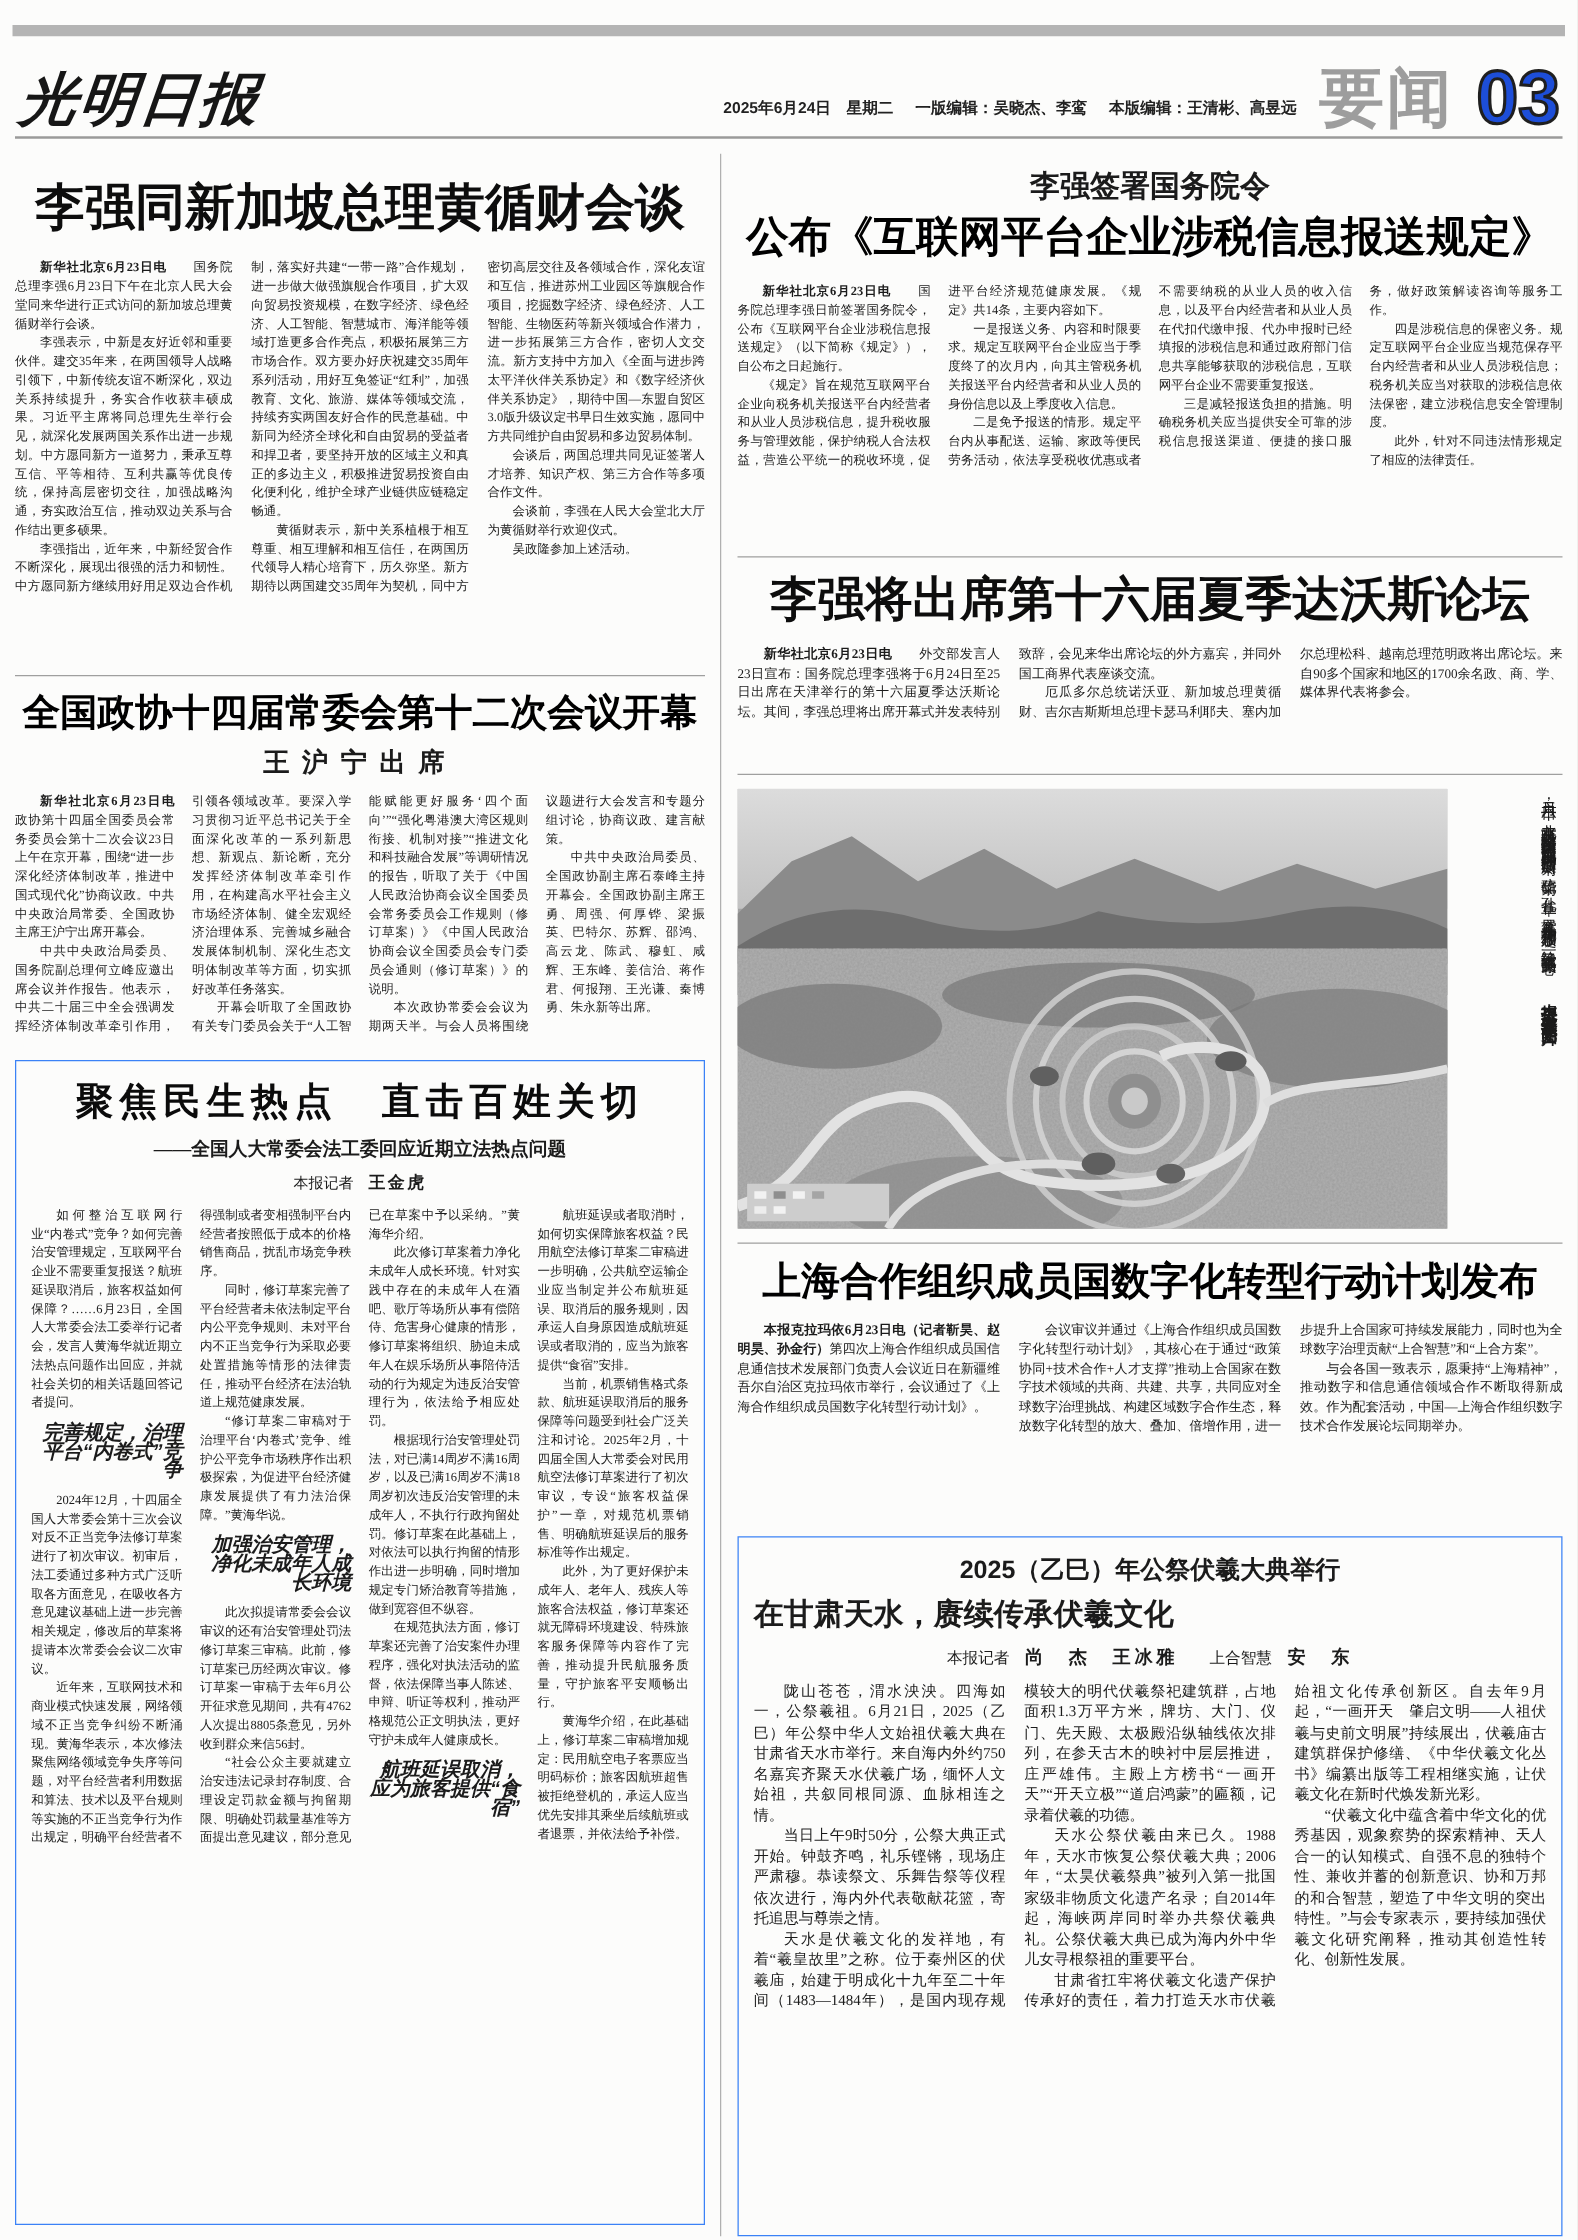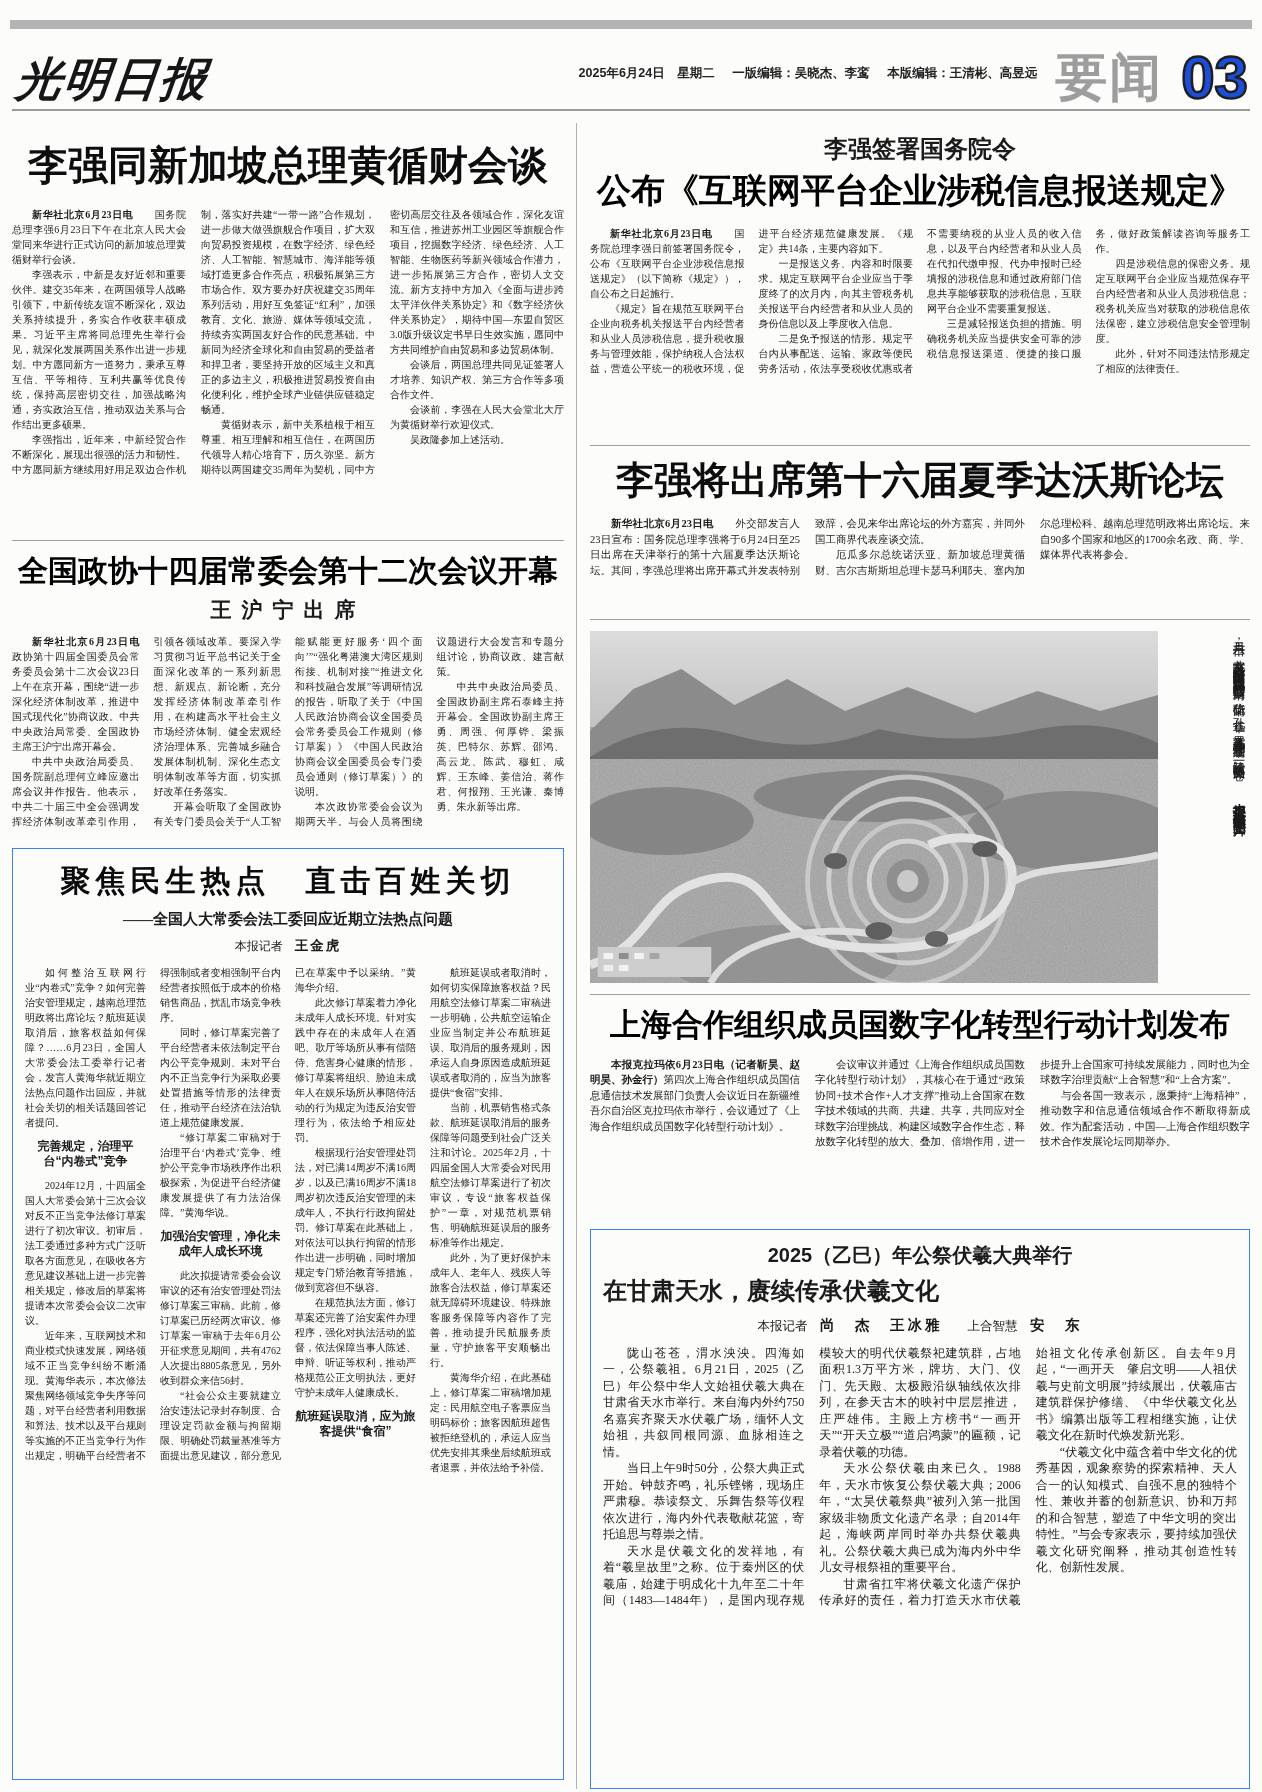--- a/index.html
+++ b/index.html
@@ -3,21 +3,21 @@
 <meta charset="utf-8">
 <style>
   html,body{margin:0;padding:0;background:#e9e8e4;}
   #page{position:relative;width:1262px;height:1792px;background:#fcfcfb;color:#1b1b1b;
         font-family:"Liberation Serif","DejaVu Serif",serif;overflow:hidden;}
   .topbar{height:9px;background:#b4b4b4;margin:20px 10px 0 10px;}
   
   .header{display:flex;align-items:flex-end;justify-content:space-between;margin:4px 14px 0 16px;height:70px;}
   .logo{font-size:46px;font-weight:bold;font-style:italic;letter-spacing:2px;transform:skewX(-6deg);
         font-family:"Liberation Serif",serif;color:#161616;line-height:1;}
-  .hright{display:flex;align-items:center;gap:18px;}
+  .hright{display:flex;align-items:flex-end;gap:18px;}
   .dateline{font-size:12.5px;font-weight:bold;color:#222;padding-bottom:8px;
             font-family:"Liberation Sans","DejaVu Sans",sans-serif;}
   .dateline span{margin-left:14px;}
   .section-name{font-size:52px;font-weight:900;color:#9d9d9d;line-height:.9;
             font-family:"Liberation Sans","DejaVu Sans",sans-serif;letter-spacing:2px;}
   .page-num{font-size:60px;font-weight:700;line-height:.85;color:#1d4ed8;
             -webkit-text-stroke:2.5px #1f1f1f;text-stroke:2.5px #1f1f1f;
             font-family:"Liberation Sans","DejaVu Sans",sans-serif;}
   .hrule{height:2px;background:#9a9a9a;margin:6px 12px 0 12px;}
   
@@ -37,23 +37,23 @@
   .bt b.dl{font-weight:bold;}
   .cols3{column-count:3;column-gap:15px;}
   .cols4{column-count:4;column-gap:14px;}
   .mid{font-size:10.5px;line-height:15.5px;}
   
   .nbox{border:1px solid #3b82f6;padding:12px 12px 10px;}
   .box-title{font-size:30px;font-weight:900;text-align:center;letter-spacing:5px;color:#0b0b0b;}
   .box-sub{font-size:15px;text-align:center;margin-top:8px;font-weight:bold;}
   .box-byline{font-size:12px;text-align:center;margin:8px 0 10px;}
   .box-byline b{font-size:13.5px;letter-spacing:2px;}
-  .sec-h{display:block;font-weight:bold;text-align:center;font-size:12px;line-height:15px;
+  .sec-h{display:block;font-weight:bold;text-align:right;font-size:16px;line-height:15px;
          margin:9px 0;text-indent:0 !important;break-inside:avoid;
-         font-family:"Liberation Sans","DejaVu Sans",sans-serif;}
+         font-family:"Liberation Sans","DejaVu Sans",sans-serif;font-style:italic;}
   
   .photo-block{display:flex;margin:10px 0 10px;}
   .photo{flex:1;min-width:0;}
   .photo svg{display:block;width:100%;height:352px;}
   .vcaption{width:88px;flex:none;height:352px;writing-mode:vertical-rl;font-size:12.5px;
             line-height:21px;padding-left:4px;text-align:left;letter-spacing:1px;}
   .vcaption .credit{font-weight:bold;font-size:13px;margin-top:16px;padding-right:6px;
             font-family:"Liberation Sans","DejaVu Sans",sans-serif;}
   
   .fx-kicker{font-size:20px;font-weight:900;text-align:center;
@@ -114,21 +114,21 @@
         </div>
       </div>
 
       <div class="nbox" style="margin-top:16px;height:932px;box-sizing:border-box;">
         <div class="box-title">聚焦民生热点　直击百姓关切</div>
         <div class="box-sub">——全国人大常委会法工委回应近期立法热点问题</div>
         <div class="box-byline">
           <span>本报记者</span>　<b>王金虎</b>
         </div>
         <div class="bt cols4" style="height:806px;">
-          <p>如何整治互联网行业“内卷式”竞争？如何完善治安管理规定，越南总理范明政将出席论坛？航班延误取消后，旅客权益如何保障？……6月23日，全国人大常委会法工委举行记者会，发言人黄海华就近期立法热点问题作出回应，并就社会关切的相关话题回答记者提问。</p>
+          <p>如何整治互联网行业“内卷式”竞争？如何完善治安管理规定，互联网平台企业不需要重复报送？航班延误取消后，旅客权益如何保障？……6月23日，全国人大常委会法工委举行记者会，发言人黄海华就近期立法热点问题作出回应，并就社会关切的相关话题回答记者提问。</p>
           <span class="sec-h">完善规定，治理平台“内卷式”竞争</span>
           <p>2024年12月，十四届全国人大常委会第十三次会议对反不正当竞争法修订草案进行了初次审议。初审后，法工委通过多种方式广泛听取各方面意见，在吸收各方意见建议基础上进一步完善相关规定，修改后的草案将提请本次常委会会议二次审议。</p>
           <p>近年来，互联网技术和商业模式快速发展，网络领域不正当竞争纠纷不断涌现。黄海华表示，本次修法聚焦网络领域竞争失序等问题，对平台经营者利用数据和算法、技术以及平台规则等实施的不正当竞争行为作出规定，明确平台经营者不得强制或者变相强制平台内经营者按照低于成本的价格销售商品，扰乱市场竞争秩序。</p>
           <p>同时，修订草案完善了平台经营者未依法制定平台内公平竞争规则、未对平台内不正当竞争行为采取必要处置措施等情形的法律责任，推动平台经济在法治轨道上规范健康发展。</p>
           <p>“修订草案二审稿对于治理平台‘内卷式’竞争、维护公平竞争市场秩序作出积极探索，为促进平台经济健康发展提供了有力法治保障。”黄海华说。</p>
           <span class="sec-h">加强治安管理，净化未成年人成长环境</span>
           <p>此次拟提请常委会会议审议的还有治安管理处罚法修订草案三审稿。此前，修订草案已历经两次审议。修订草案一审稿于去年6月公开征求意见期间，共有4762人次提出8805条意见，另外收到群众来信56封。</p>
           <p>“社会公众主要就建立治安违法记录封存制度、合理设定罚款金额与拘留期限、明确处罚裁量基准等方面提出意见建议，部分意见已在草案中予以采纳。”黄海华介绍。</p>
           <p>此次修订草案着力净化未成年人成长环境。针对实践中存在的未成年人在酒吧、歌厅等场所从事有偿陪侍、危害身心健康的情形，修订草案将组织、胁迫未成年人在娱乐场所从事陪侍活动的行为规定为违反治安管理行为，依法给予相应处罚。</p>
           <p>根据现行治安管理处罚法，对已满14周岁不满16周岁，以及已满16周岁不满18周岁初次违反治安管理的未成年人，不执行行政拘留处罚。修订草案在此基础上，对依法可以执行拘留的情形作出进一步明确，同时增加规定专门矫治教育等措施，做到宽容但不纵容。</p>

